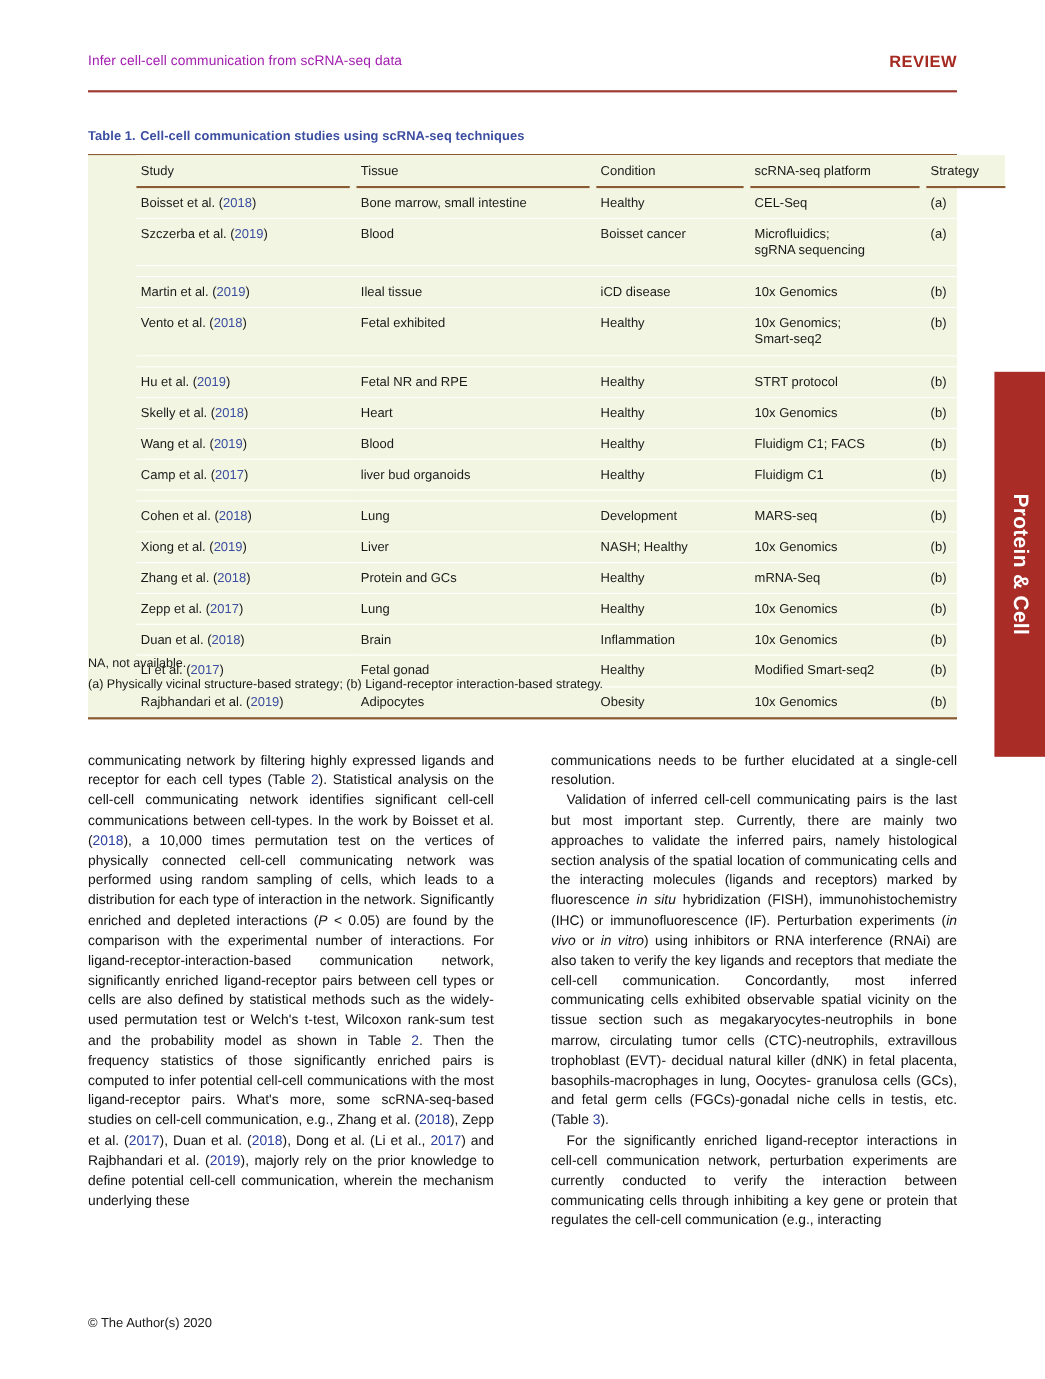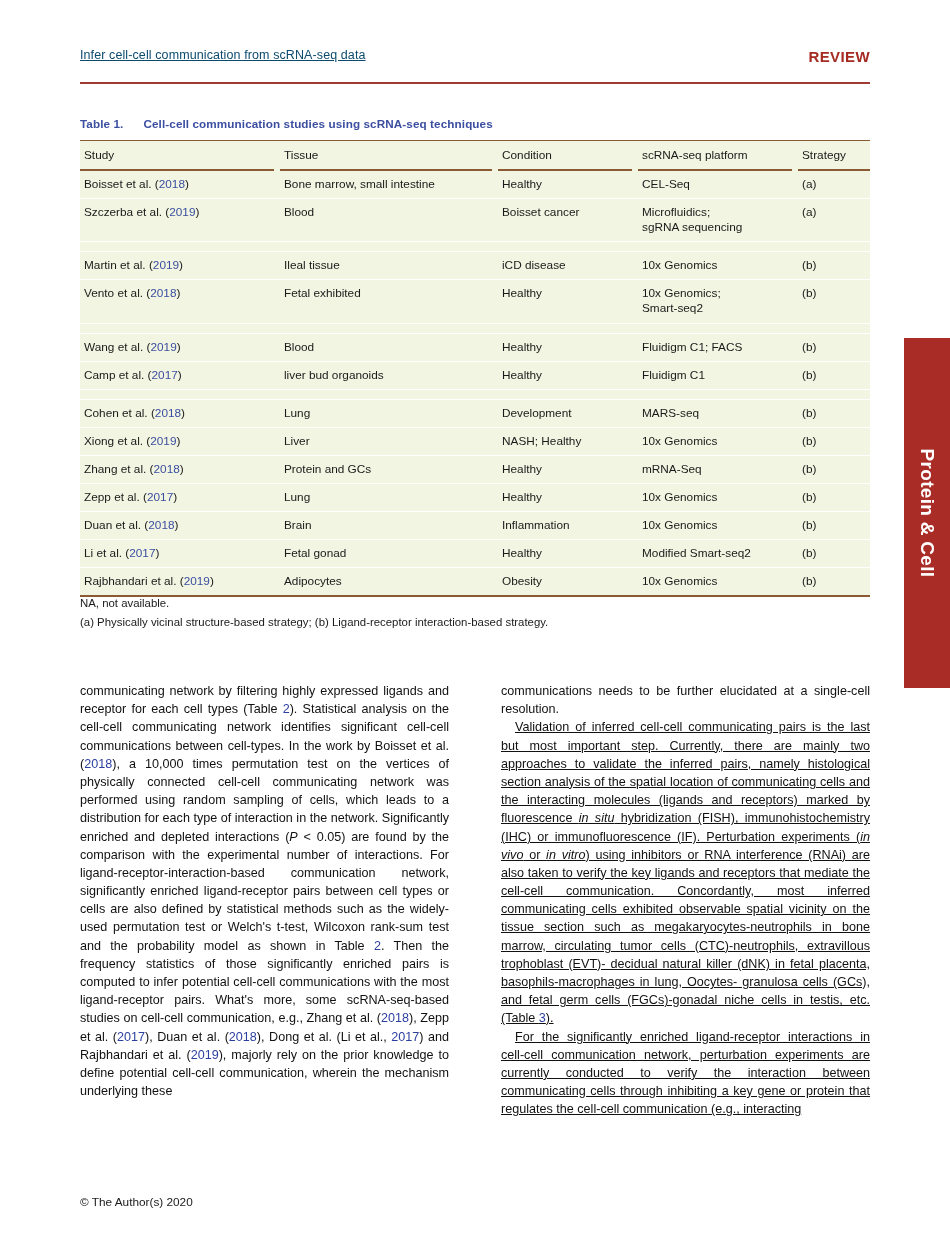--- a/index.html
+++ b/index.html
@@ -23,53 +23,53 @@
     top: 48px;
     width: 790px;
     height: 34px;
     border-bottom: 2px solid #9e3b33;
     display: flex;
     align-items: flex-start;
     justify-content: space-between;
   }
   #running-head .rh-title {
     font-size: 12.5px;
-    color: #0c4a6e;
+    color: #a21caf;
     letter-spacing: 0.1px;
-    text-decoration: underline;
   }
   #running-head .rh-label {
     font-size: 15px;
     font-weight: bold;
     color: #a52a22;
     letter-spacing: 0.4px;
     text-align: center;
   }
 
   
   #table-caption {
     position: absolute;
     left: 80px;
     top: 117px;
     font-size: 11.7px;
     font-weight: bold;
     color: #3b4ea0;
     letter-spacing: 0.1px;
   }
-  #table-caption .tbl-num { margin-right: 20px; }
+  #table-caption .tbl-num { margin-right: 4px; }
 
   #table-1 {
     position: absolute;
     left: 80px;
     top: 140px;
     width: 790px;
     background: #f2f5e1;
     border-top: 1px solid #8a5a33;
     border-bottom: 2.5px solid #8a5a33;
     box-sizing: border-box;
+    padding-left: 44px;
   }
   #table-1 table {
     width: 100%;
     border-collapse: collapse;
     table-layout: fixed;
   }
   #table-1 col.c-study    { width: 200px; }
   #table-1 col.c-tissue   { width: 218px; }
   #table-1 col.c-cond     { width: 140px; }
   #table-1 col.c-plat     { width: 160px; }
@@ -155,21 +155,21 @@
   .body-col {
     width: 375px;
     font-size: 12.6px;
     line-height: 1.445;
     text-align: justify;
     text-justify: inter-word;
     color: #111111;
     hyphens: manual;
   }
   .body-col p { margin: 0; }
-  .body-col p.indent { text-indent: 14px; text-decoration: underline; }
+  .body-col p.indent { text-indent: 14px; }
   .ref { color: #2b3fa0; }
   .it { font-style: italic; }
 
   
   #footer {
     position: absolute;
     left: 80px;
     top: 1195px;
     font-size: 11.8px;
     color: #1a1a1a;
@@ -235,20 +235,34 @@
           <td><span>Vento et al. (</span><span class="yr">2018</span><span>)</span></td>
           <td>Fetal exhibited</td>
           <td>Healthy</td>
           <td>10x Genomics;<br>Smart-seq2</td>
           <td>(b)</td>
         </tr>
         <tr class="spacer">
           <td colspan="5"></td>
         </tr>
         <tr>
+          <td><span>Hu et al. (</span><span class="yr">2019</span><span>)</span></td>
+          <td>Fetal NR and RPE</td>
+          <td>Healthy</td>
+          <td>STRT protocol</td>
+          <td>(b)</td>
+        </tr>
+        <tr>
+          <td><span>Skelly et al. (</span><span class="yr">2018</span><span>)</span></td>
+          <td>Heart</td>
+          <td>Healthy</td>
+          <td>10x Genomics</td>
+          <td>(b)</td>
+        </tr>
+        <tr>
           <td><span>Wang et al. (</span><span class="yr">2019</span><span>)</span></td>
           <td>Blood</td>
           <td>Healthy</td>
           <td>Fluidigm C1; FACS</td>
           <td>(b)</td>
         </tr>
         <tr>
           <td><span>Camp et al. (</span><span class="yr">2017</span><span>)</span></td>
           <td>liver bud organoids</td>
           <td>Healthy</td>

